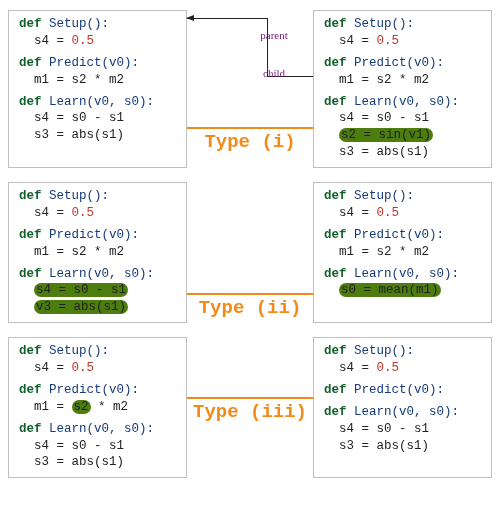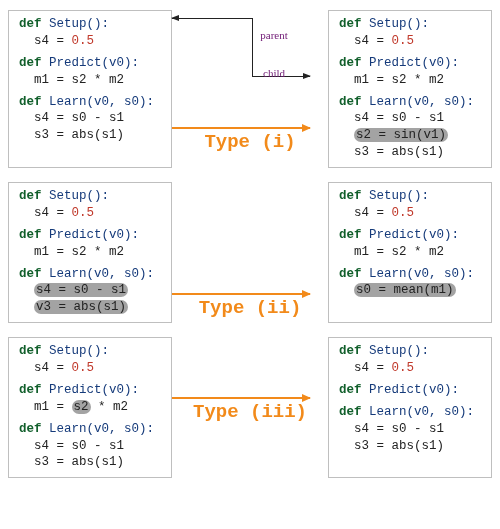--- a/index.html
+++ b/index.html
@@ -16,37 +16,37 @@
   .row {
     display: flex;
     align-items: stretch;
     margin-bottom: 14px;
     position: relative;
   }
   .box {
     border: 1px solid #bfbfbf;
     padding: 5px 8px 6px 10px;
     background: #fff;
-    width: 164px;
+    width: 179px;
     position: relative;
   }
   .middle {
     flex: 1;
     position: relative;
     display: flex;
     flex-direction: column;
     align-items: center;
     justify-content: center;
   }
   .line { white-space: pre; }
   .kw { color: #115f2b; font-weight: 600; }
   .fn { color: #153a7a; }
   .num { color: #c0392b; }
   .hl {
-    background: #a3a3a3;
+    background: #4d7c0f;
     border-radius: 8px;
     padding: 0 2px;
     display: inline;
   }
   .block { margin-bottom: 5px; }
   .block:last-child { margin-bottom: 0; }
 
   .serif { font-family: Georgia, "Times New Roman", serif; font-size: 11px; color: #701a75; margin-left: 48px; }
   .type-label {
     font-family: Liberation Mono, monospace;

